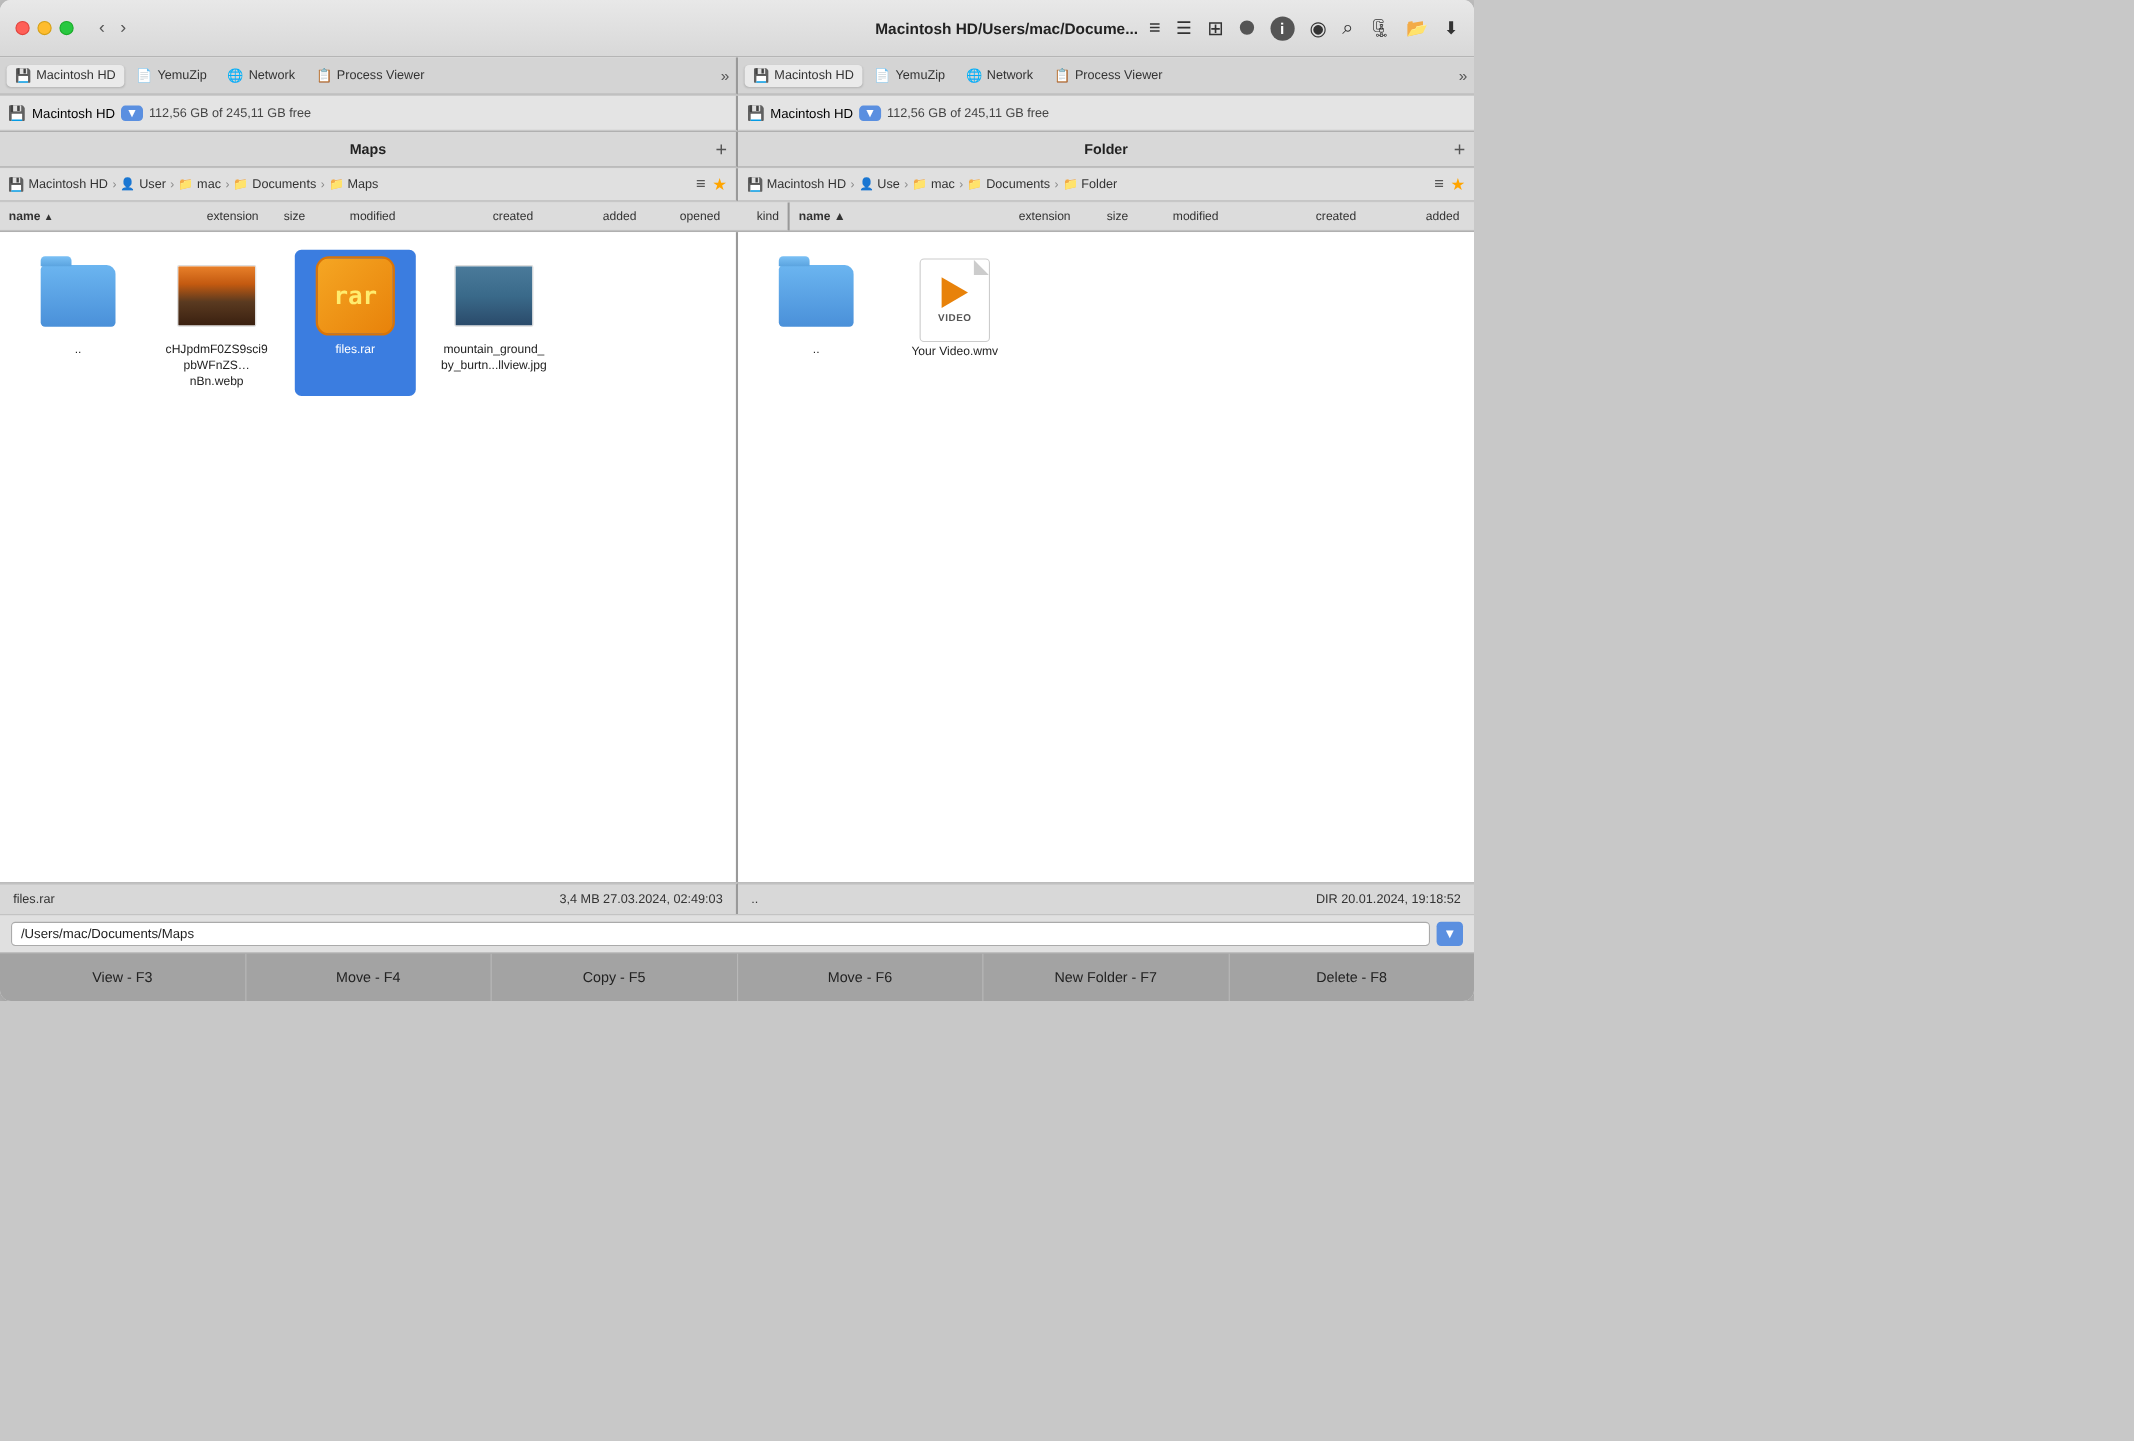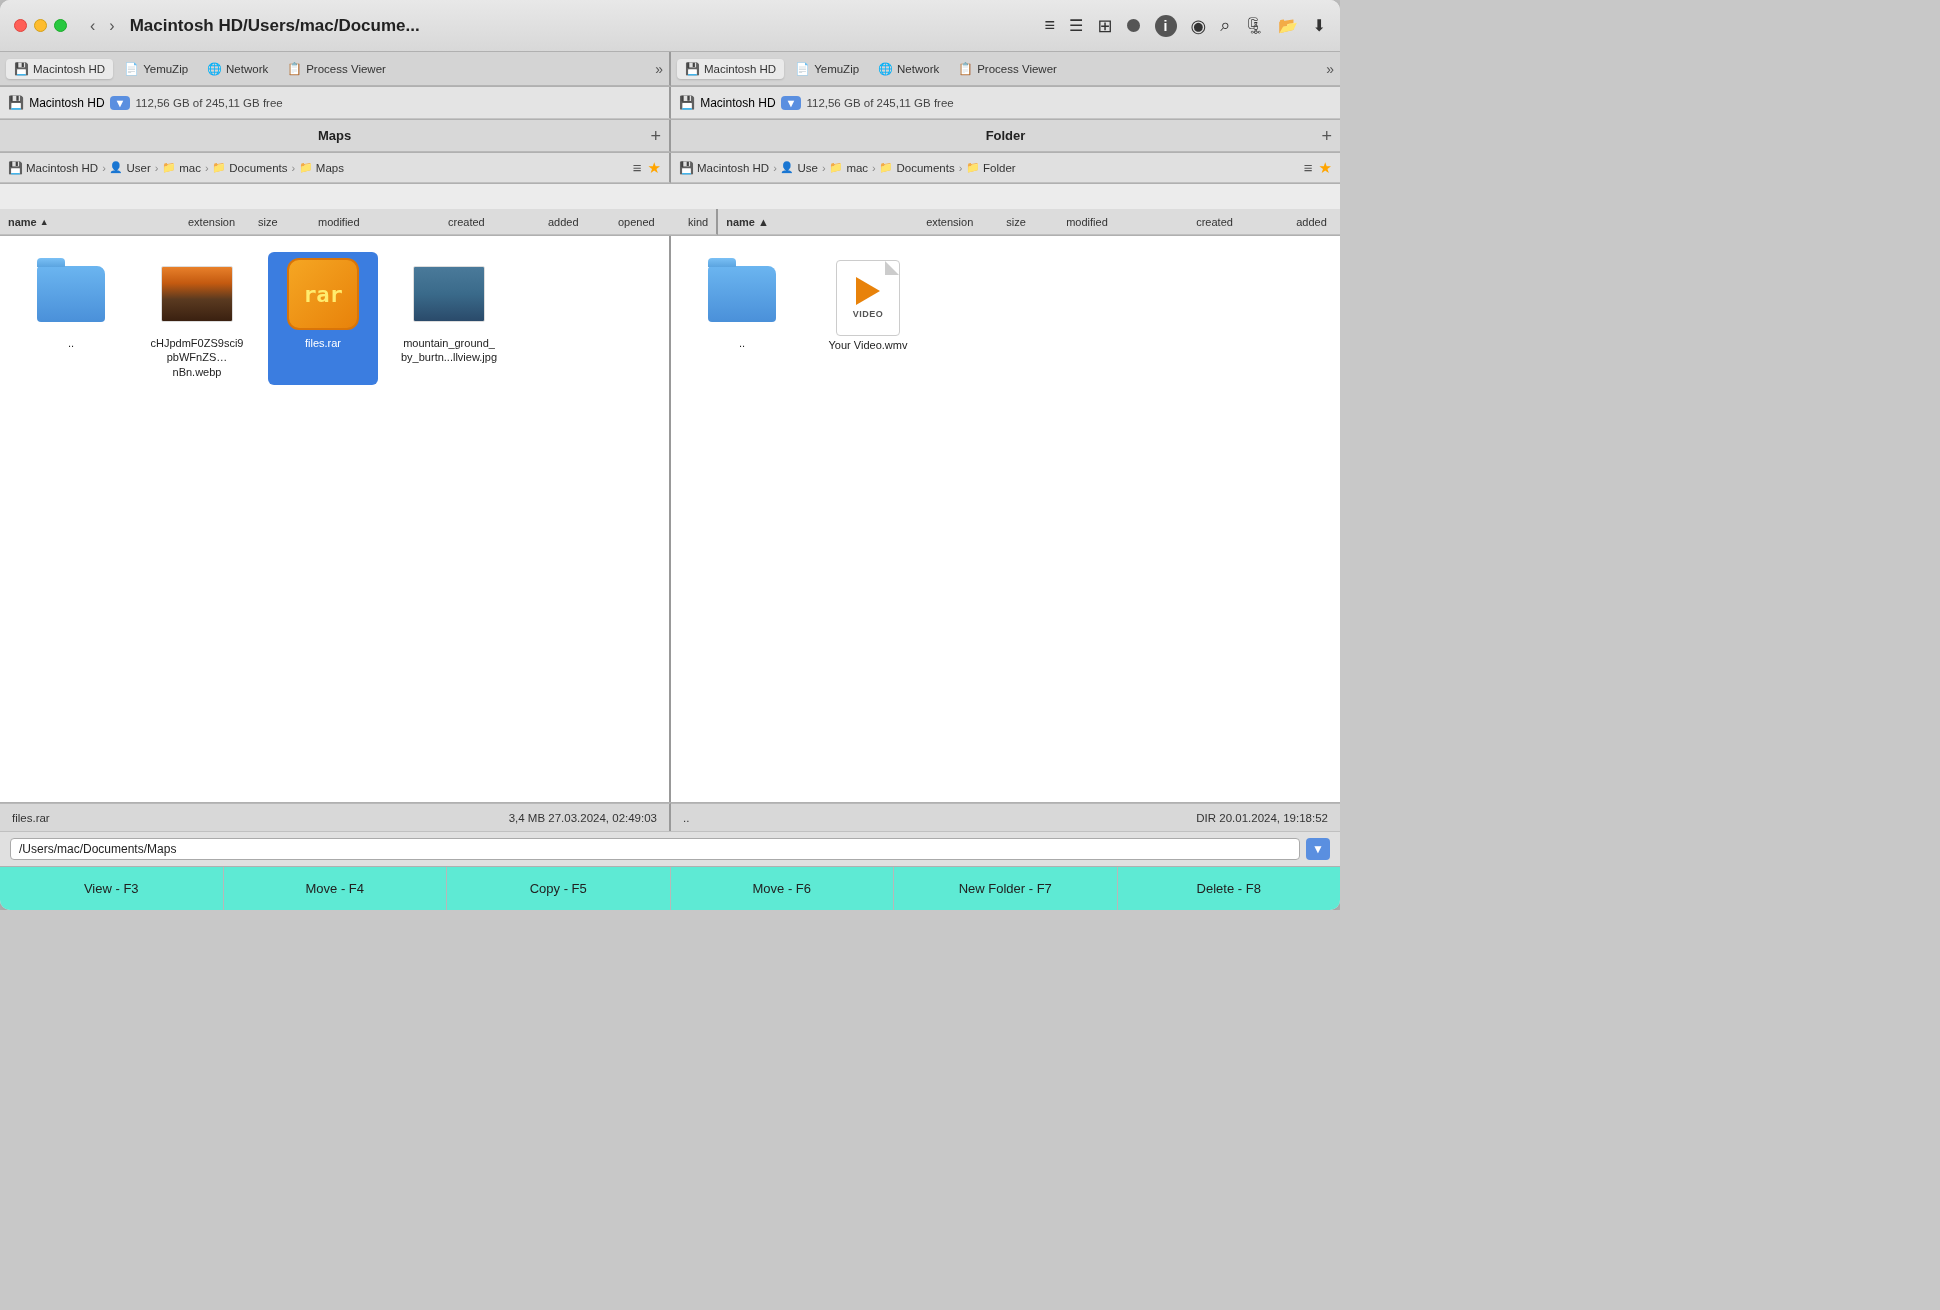--- a/index.html
+++ b/index.html
@@ -62,23 +62,23 @@
       border: none;
       cursor: pointer;
       color: #555;
       font-size: 16px;
       padding: 2px 5px;
     }
     .nav-btn:disabled { color: #bbb; cursor: default; }
 
     .title-text {
       flex: 1;
-      text-align: left;
+      text-align: right;
       font-weight: 600;
-      font-size: 17px;
+      font-size: 14px;
       color: #222;
     }
 
     .toolbar-icons {
       display: flex;
       align-items: center;
       gap: 14px;
     }
 
     .toolbar-icon {
@@ -403,21 +403,21 @@
       height: 22px;
       cursor: pointer;
       display: flex;
       align-items: center;
       justify-content: center;
       font-size: 12px;
     }
 
     
     .bottom-toolbar {
-      background: #5eead4;
+      background: #a3a3a3;
       height: 44px;
       display: flex;
       align-items: center;
       border-top: 1px solid #b0b0b0;
       flex-shrink: 0;
     }
 
     .bottom-btn {
       flex: 1;
       height: 100%;
@@ -682,21 +682,21 @@
           <span style="font-size:11px">📁</span>
           <span>Folder</span>
         </span>
         <div class="breadcrumb-right">
           <button class="breadcrumb-btn">≡</button>
           <button class="breadcrumb-btn" style="color:#ffa500">★</button>
         </div>
       </div>
     </div>
 
-    <div style="display:flex;flex-shrink:0;border-bottom:1px solid #b0b0b0;margin-top:25px;">
+    <div style="display:flex;flex-shrink:0;border-bottom:1px solid #b0b0b0;">
       <div class="col-headers" style="flex:1;border-right:2px solid #999;">
         <div class="col-name">
           <span>name</span>
           <span class="sort-arrow">▲</span>
         </div>
         <div class="col-ext">extension</div>
         <div class="col-size">size</div>
         <div class="col-modified">modified</div>
         <div class="col-created">created</div>
         <div class="col-added">added</div>

